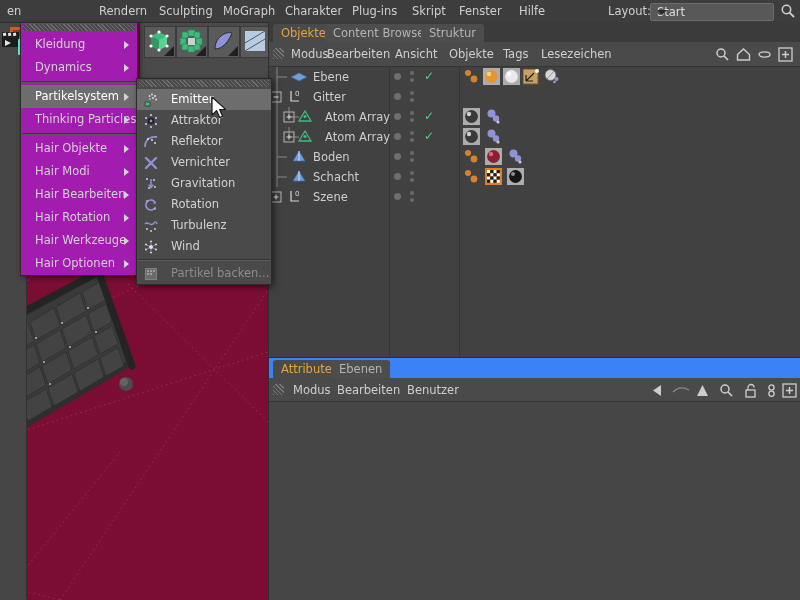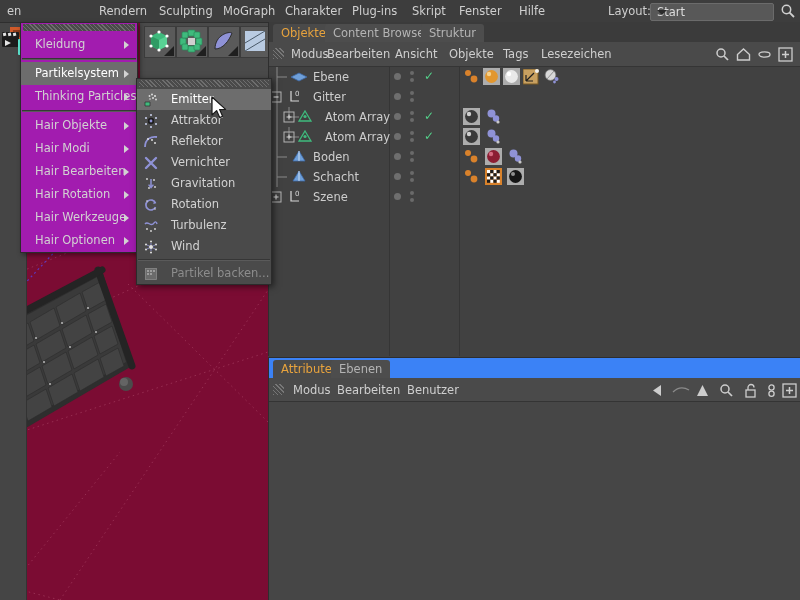--- a/index.html
+++ b/index.html
@@ -238,20 +238,24 @@
       <line x1="9.6" y1="9.6" x2="14" y2="14" stroke="#d0d0d0" stroke-width="1.8"></line>
     </svg>
   </div>
 
   <div class="dropdown">
     <div class="hatch"></div>
     <div class="ditem">
       <span>Kleidung</span>
       <span class="arrow"></span>
     </div>
+    <div class="ditem">
+      <span>Dynamics</span>
+      <span class="arrow"></span>
+    </div>
     <div class="dsep"></div>
     <div class="ditem hl">
       <span>Partikelsystem</span>
       <span class="arrow"></span>
     </div>
     <div class="ditem">
       <span>Thinking Particles</span>
       <span class="arrow"></span>
     </div>
     <div class="dsep"></div>

